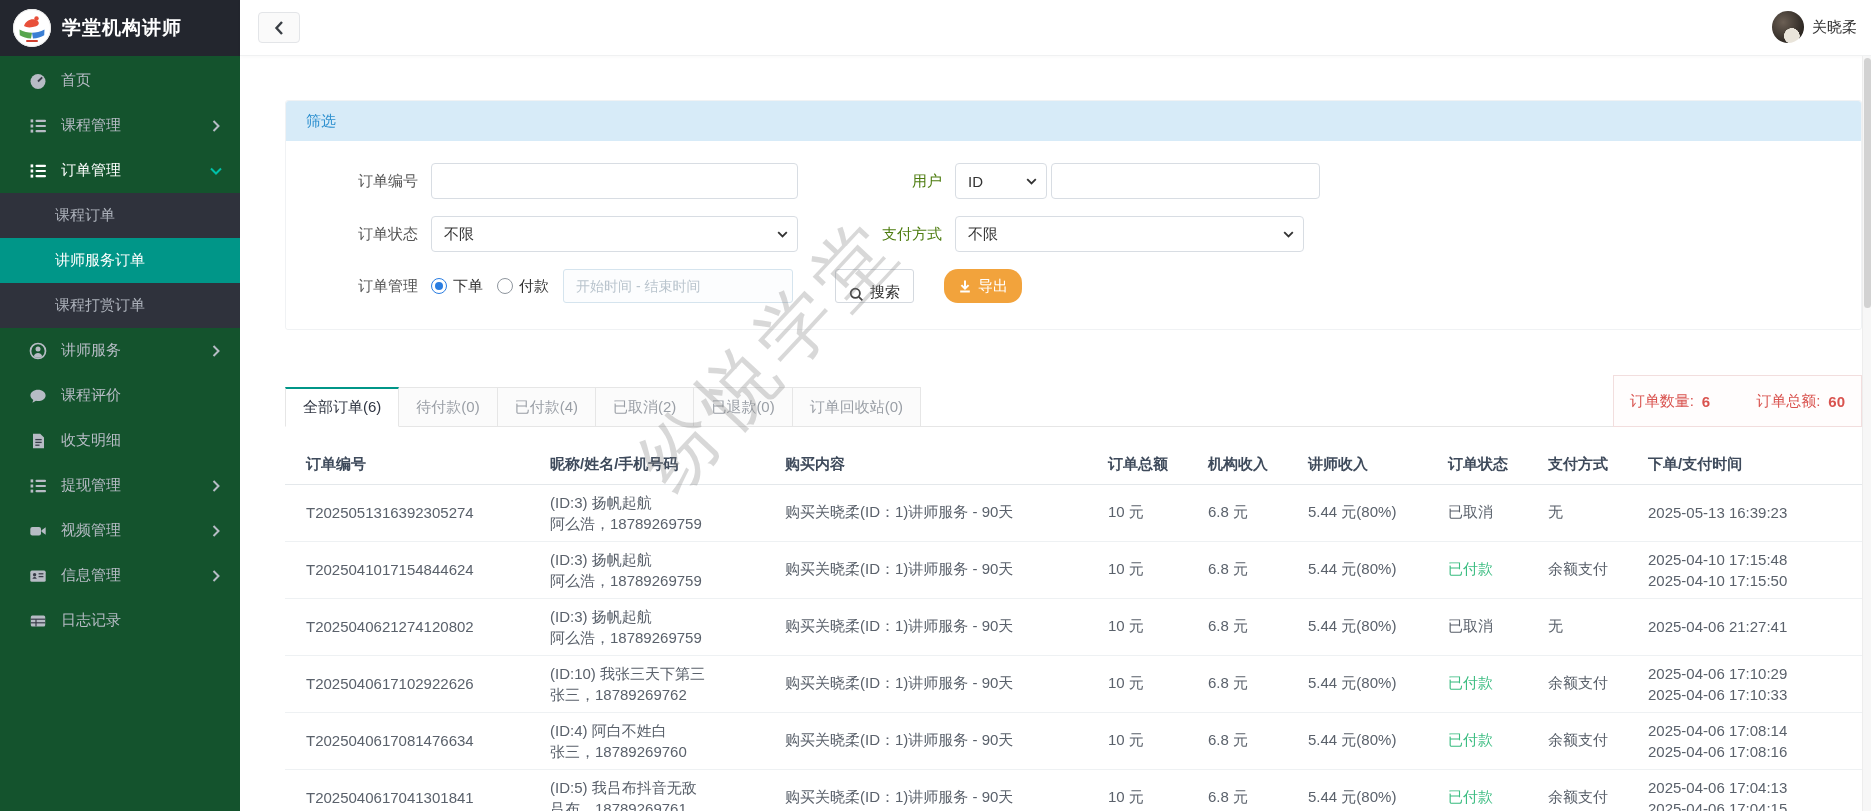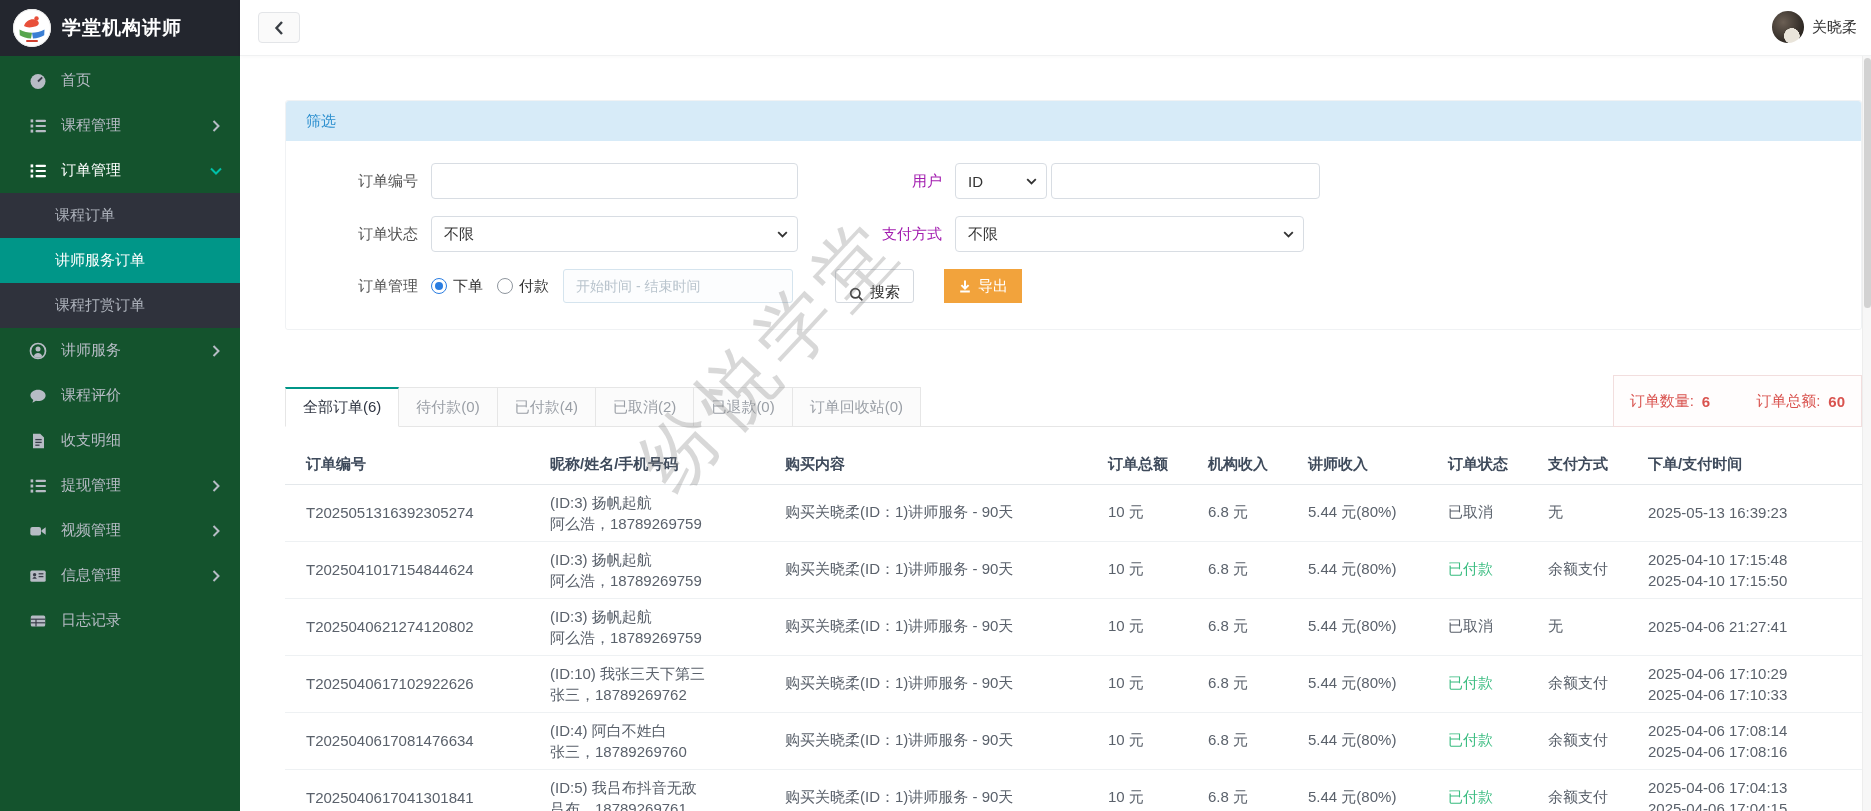--- a/index.html
+++ b/index.html
@@ -33,38 +33,38 @@
 
   
   .content { position:absolute; left:240px; top:56px; right:0; bottom:0; background:#fff; overflow:hidden; }
 
   .filter-card { margin:44px 9px 0 45px; border:1px solid #f0f2f4; border-radius:3px; }
   .filter-head { height:40px; background:#D7EBF8; color:#2E90CF; font-size:15px; display:flex; align-items:center; padding-left:20px; border-radius:3px 3px 0 0; }
   .filter-body { padding:22px 20px 26px 0; background:#fff; border-radius:0 0 3px 3px; }
   .f-row { display:flex; align-items:center; height:36px; margin-bottom:17px; }
   .f-row.last { height:34px; margin-bottom:0; }
   .f-label { width:145px; text-align:right; padding-right:13px; font-size:15px; color:#555; flex:none; white-space:nowrap; }
-  .f-label2 { width:157px; text-align:right; padding-right:13px; font-size:15px; color:#a21caf; flex:none; white-space:nowrap; }
+  .f-label2 { width:157px; text-align:right; padding-right:13px; font-size:15px; color:#4d7c0f; flex:none; white-space:nowrap; }
   .f-input { height:36px; border:1px solid #d8dde3; border-radius:4px; padding:0 10px; font-size:15px; color:#333; outline:none; background:#fff; }
   .w-main { width:367px; }
   .user-input { width:269px; margin-left:4px; }
   .select { position:relative; display:flex; align-items:center; height:36px; border:1px solid #d8dde3; border-radius:4px; padding:0 26px 0 12px; font-size:15px; color:#333; background:#fff; cursor:pointer; white-space:nowrap; }
   .select .chev { position:absolute; right:9px; display:flex; }
   .sel-id { width:92px; }
   .sel-main { width:367px; }
   .sel-pay { width:349px; }
   .radio { width:16px; height:16px; border-radius:50%; border:1px solid #8f969e; background:#fff; display:inline-flex; align-items:center; justify-content:center; cursor:pointer; flex:none; }
   .radio.checked { border:1px solid #2a7de1; }
   .radio .dot { width:8px; height:8px; border-radius:50%; background:#2a7de1; }
   .radio-label { margin:0 14px 0 6px; font-size:15px; color:#333; white-space:nowrap; }
   .date-input { width:230px; height:34px; background:#fcfdfe; border:1px solid #d5e4ee; border-radius:3px; padding:0 12px; font-size:14px; color:#6a7680; outline:none; }
   .date-input::placeholder { color:#b9c4cd; }
   .search-btn { height:34px; padding:0 13px; display:flex; align-items:flex-end; border:1px solid #d4d9df; background:#fff; border-radius:3px; font-size:15px; color:#333; margin-left:42px; cursor:pointer; }
   .search-btn svg { margin-right:6px; }
-  .export-btn { height:34px; padding:0 14px; display:flex; align-items:center; background:#F2A33C; border:none; border-radius:0; font-size:15px; color:#fff; margin-left:30px; cursor:pointer; }
+  .export-btn { height:34px; padding:0 14px; display:flex; align-items:center; background:#F2A33C; border:none; border-radius:14px; font-size:15px; color:#fff; margin-left:30px; cursor:pointer; }
   .export-btn svg { margin-right:6px; }
 
   
   .tabs-row { margin:45px 9px 0 45px; display:flex; align-items:flex-end; }
   .tabstrip { display:flex; }
   .tab { height:40px; line-height:38px; padding:0 17px; background:#fbfbfb; border:1px solid #e6e6e6; border-left:none; color:#9a9fa6; font-size:15px; cursor:pointer; white-space:nowrap; }
   .tab:first-child { border-left:1px solid #e6e6e6; }
   .tab.active { background:#fff; border-top:2px solid #009688; border-bottom:1px solid #fff; line-height:35px; color:#2f3542; }
   .tab-filler { flex:1; height:40px; border-bottom:1px solid #e6e6e6; }
   .stats { height:52px; border:1px solid #f2dede; background:#fffdfd; display:flex; align-items:center; padding:0 16px; flex:none; }

